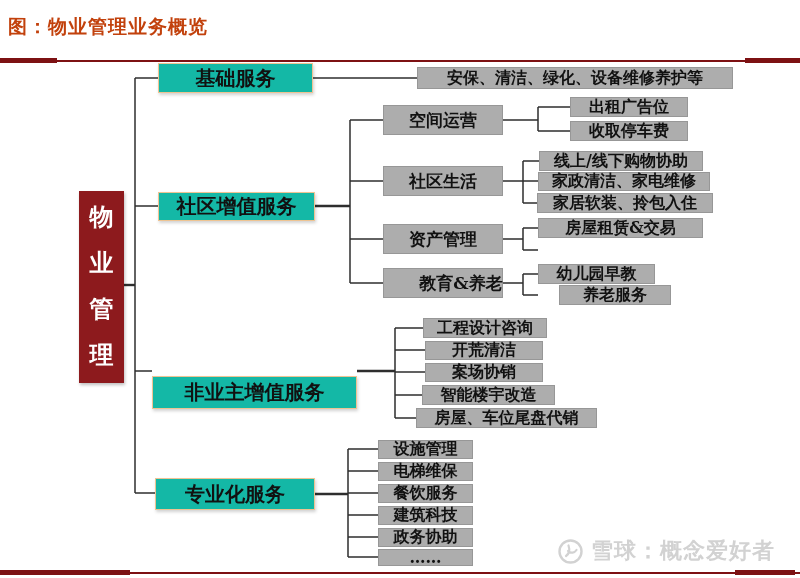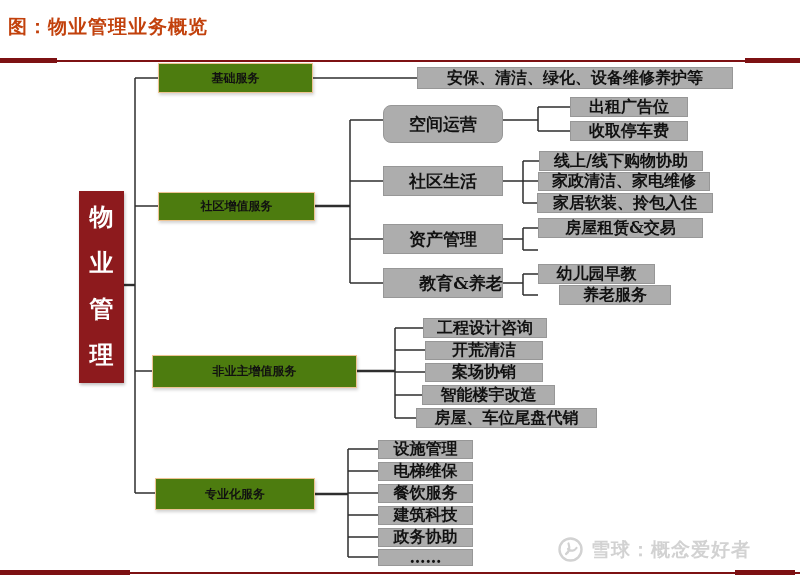--- a/index.html
+++ b/index.html
@@ -11,40 +11,40 @@
     position:absolute;left:8px;top:14px;font-size:19px;font-weight:bold;
     color:#c2410c;letter-spacing:1px;
   }
   .rule{position:absolute;background:#7d1113;}
   .box{
     position:absolute;display:flex;align-items:center;justify-content:center;
     box-sizing:border-box;font-weight:bold;color:#111;text-align:center;
     white-space:nowrap;
   }
   .peach{
-    background:#4d7c0f;border:1px solid #eec493;font-size:12px;
+    background:#14b8a6;border:1px solid #eec493;font-size:20px;
     box-shadow:1px 2px 3px rgba(0,0,0,0.18);
   }
   .gray{background:#adadad;border:1px solid #979797;}
   .mid{font-size:17px;}
   .leaf{font-size:16px;}
   .root-box{
     position:absolute;box-sizing:border-box;background:#8d1a1d;color:#ffffff;
     font-weight:bold;font-size:24px;line-height:46px;text-align:center;
     word-break:break-all;padding-top:3px;box-shadow:1px 2px 3px rgba(0,0,0,0.25);margin-left:11px;
   }
   svg.lines{position:absolute;left:0;top:0;pointer-events:none;}
   svg.lines path{stroke:#2e2e2e;stroke-width:1.5;fill:none;}
   svg.lines path.thick{stroke-width:2.4;}
   .watermark{
     position:absolute;left:557px;top:536px;display:flex;align-items:center;gap:7px;
     color:#d2d2d2;
   }
   .watermark .wm-text{
-    font-size:19px;font-weight:bold;letter-spacing:1px;
+    font-size:22px;font-weight:bold;letter-spacing:1px;
     text-shadow:1px 1px 0 rgba(255,255,255,0.9);
   }
 </style>
 </head>
 <body>
 
 <div id="canvas">
 
   <div class="title">图：物业管理业务概览</div>
   <div class="rule" style="left:0;top:60px;width:800px;height:2px;"></div>
@@ -72,26 +72,26 @@
     <path class="thick" d="M357,371 H395"></path>
     <path d="M395,328 V418 M395,328 H423 M395,350 H425 M395,372 H425 M395,395 H422 M395,418 H416"></path>
     <path class="thick" d="M315,494 H348"></path>
     <path d="M348,449 V557 M348,449 H378 M348,471 H378 M348,493 H378 M348,515 H378 M348,537 H378 M348,557 H378"></path>
   </svg>
 
   <div class="root-box" style="left:68px;top:191px;width:45px;height:192px;">物业管理</div>
 
   <div class="box peach" style="left:158px;top:63px;width:155px;height:30px;">基础服务</div>
   <div class="box peach" style="left:158px;top:192px;width:157px;height:29px;">社区增值服务</div>
-  <div class="box peach" style="left:152px;top:355px;width:205px;height:33px;font-family:Liberation Serif, serif;">非业主增值服务</div>
+  <div class="box peach" style="left:152px;top:376px;width:205px;height:33px;font-family:Liberation Serif, serif;">非业主增值服务</div>
   <div class="box peach" style="left:155px;top:478px;width:160px;height:32px;">专业化服务</div>
 
   <div class="box gray leaf" style="left:417px;top:67px;width:316px;height:22px;">安保、清洁、绿化、设备维修养护等</div>
 
-  <div class="box gray mid" style="left:383px;top:105px;width:120px;height:38px;border-radius:8px;">空间运营</div>
+  <div class="box gray mid" style="left:383px;top:105px;width:120px;height:30px;">空间运营</div>
   <div class="box gray mid" style="left:383px;top:166px;width:120px;height:30px;">社区生活</div>
   <div class="box gray mid" style="left:383px;top:224px;width:120px;height:30px;">资产管理</div>
   <div class="box gray mid" style="left:383px;top:268px;width:120px;height:30px;padding-left:36px;">教育&amp;养老</div>
 
   <div class="box gray leaf" style="left:570px;top:97px;width:118px;height:20px;">出租广告位</div>
   <div class="box gray leaf" style="left:570px;top:121px;width:118px;height:20px;">收取停车费</div>
 
   <div class="box gray leaf" style="left:539px;top:151px;width:164px;height:20px;">线上/线下购物协助</div>
   <div class="box gray leaf" style="left:538px;top:172px;width:172px;height:19px;">家政清洁、家电维修</div>
   <div class="box gray leaf" style="left:537px;top:193px;width:176px;height:20px;">家居软装、拎包入住</div>

